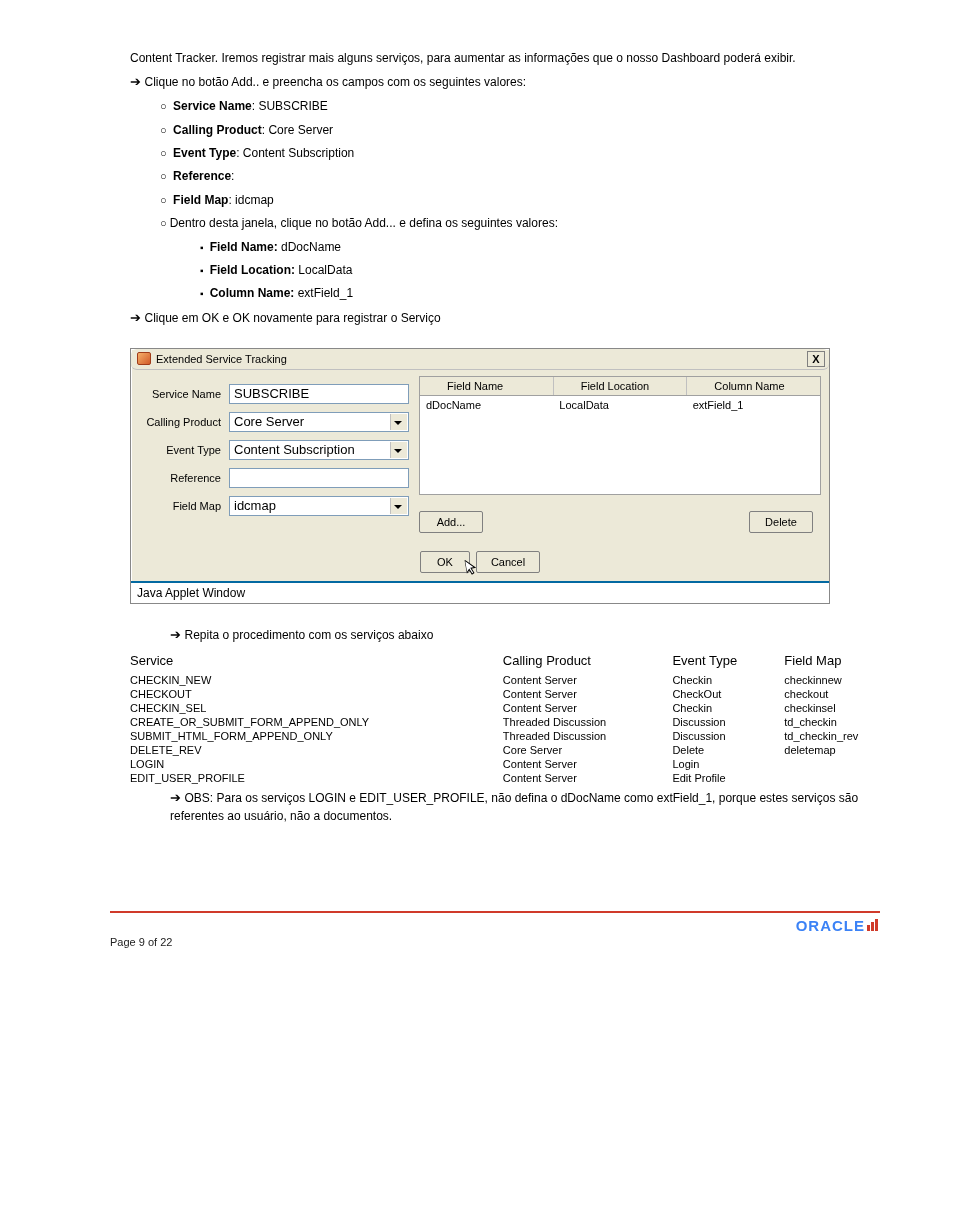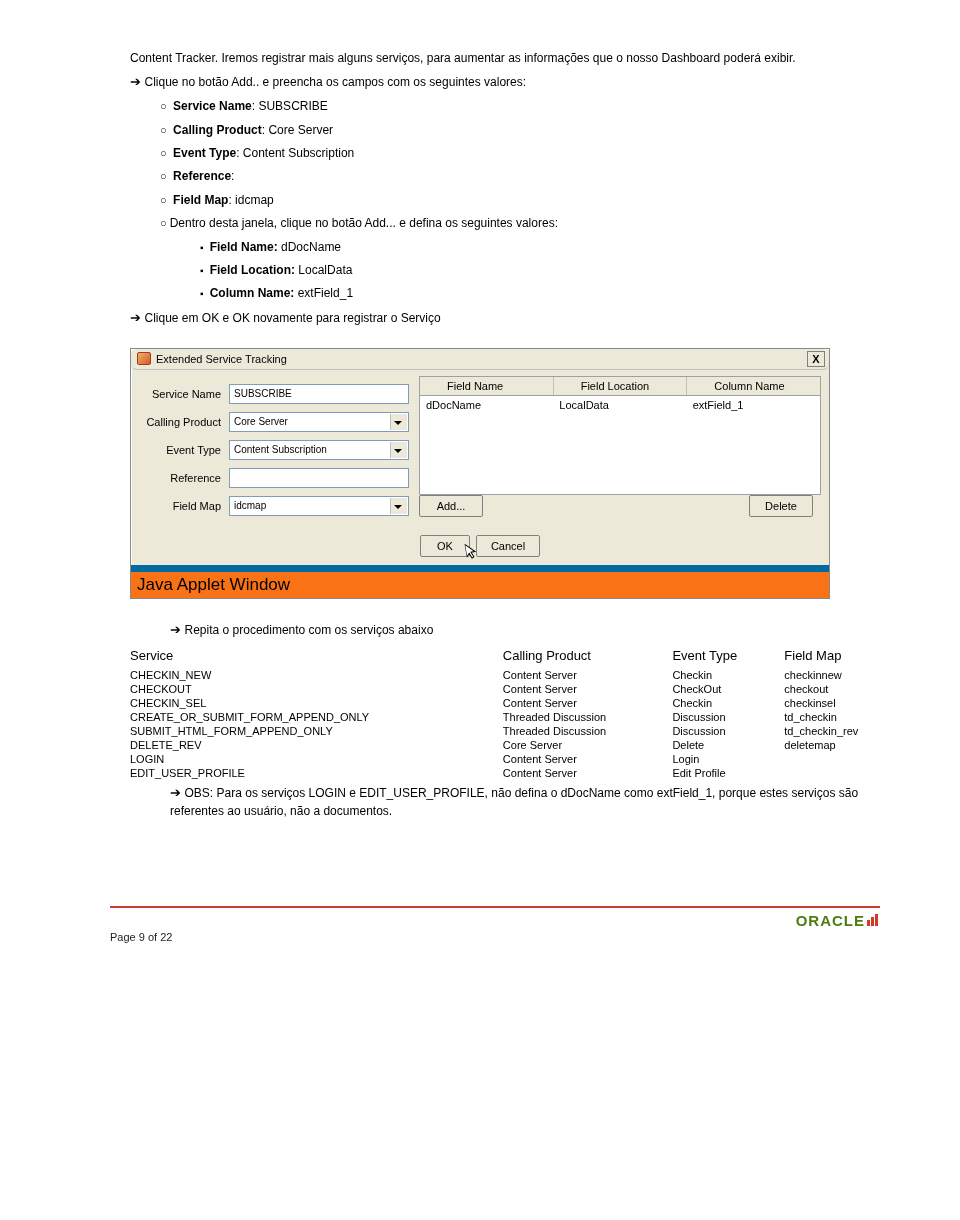--- a/index.html
+++ b/index.html
@@ -39,61 +39,61 @@
     border-radius: 6px;
   }
   .titlebar .ttext { display:flex; align-items:center; gap:5px;}
   .titlebar .ticon { width:14px; height:13px; background: linear-gradient(135deg,#f5b06a,#d25b2a); border:1px solid #a03c1a; border-radius:2px;}
   .closebtn { width:18px; height:16px; background:#ece9d8; border:1px solid #808080; display:flex;align-items:center;justify-content:center; font-family:Arial; font-weight:bold; font-size:11px; }
   .dbody { display:flex; padding: 6px 8px 4px 8px; gap:10px; }
   .dleft { width: 270px; }
   .formrow { display:flex; align-items:center; margin: 8px 0; }
   .formrow label { width: 90px; text-align:right; padding-right:8px; font-size:11px;}
   .formrow .field {
-    flex:1; background:#fff; border:1px solid #7f9db9; height:20px; padding:1px 4px; font-size:10px; display:flex; align-items:center;
+    flex:1; background:#fff; border:1px solid #7f9db9; height:20px; padding:1px 4px; font-size:13px; display:flex; align-items:center;
   }
   .formrow .select { position:relative; }
   .formrow .select::after { content:""; position:absolute; right:1px; top:1px; bottom:1px; width:16px; background:#ece9d8; border-left:1px solid #c0c0c0;}
   .formrow .select::before { content:""; position:absolute; right:6px; top:8px; border:4px solid transparent; border-top-color:#000; z-index:2;}
   .dright { flex:1; }
   .gridhdr { display:flex; background:#ece9d8; border:1px solid #a0a0a0; border-bottom: none; }
   .gridhdr div { flex:1; padding:3px 6px; border-right:1px solid #c0c0c0; background:#ece9d8; font-size:11px;margin-left:21px;}
   .gridhdr div:last-child{ border-right:none;}
   .gridbody { border:1px solid #a0a0a0; background:#fff; height:100px; }
   .gridrow { display:flex; background:#fff; }
   .gridrow div { flex:1; padding:3px 6px; font-size:11px; }
-  .btnrow { display:flex; gap:16px; margin-top:0; }
+  .btnrow { display:flex; gap:16px; margin-top:16px; }
   .wbtn {
     background:#ece9d8; border:1px solid #808080; padding:2px 10px; font-size:11px; height:22px; min-width:64px;
     display:flex; align-items:center; justify-content:center; border-radius:2px;
   }
   .btnright { margin-left:auto; display:flex; gap:8px; padding:0 8px 8px 0;}
   .okcancel { display:flex; justify-content:center; gap:6px; padding:6px 0 8px; position:relative;}
   .cursor {
     position:absolute; left:50%; top:14px; margin-left:-14px;
     width:12px; height:18px; transform: rotate(-10deg);
   }
   .cursor svg { width:100%; height:100%;}
-  .statusbar { border-top:7px solid #0369a1; padding:3px 6px; background:#f97316; font-size:17px;}
+  .statusbar { border-top:2px solid #0369a1; padding:3px 6px; background:#ffffff; font-size:12px;}
   .section-head { margin-top: 18px; }
   table.svc {
     margin: 6px 0 4px 20px;
     width: 780px;
     font-size: 11px;
     border-collapse: collapse;
   }
   table.svc th { text-align:left; font-size:13px; font-weight:normal; padding: 3px 10px 5px 0; }
   table.svc td { padding: 1px 10px 1px 0; font-size:11px; white-space:nowrap;}
   .footer {
     margin-top: 85px;
     border-top: 2px solid #d03a2a;
     padding: 4px 2px 0 0;
   }
   .footer .row1 { display:flex; justify-content:flex-end; align-items:center; }
-  .footer .logo { display:flex; align-items:center; gap:2px; color:#4d7c0f; font-weight:bold; font-family: Arial; letter-spacing:1px; font-size:15px;}
+  .footer .logo { display:flex; align-items:center; gap:2px; color:#3b82f6; font-weight:bold; font-family: Arial; letter-spacing:1px; font-size:15px;}
   .footer .bars { display:flex; gap:1px; align-items:flex-end; }
   .footer .bars span { width:3px; background:#d03a2a; }
   .footer .pg { text-align:left; font-size:11px; color:#222; margin-top:2px;}
 </style>
 </head>
 <body>
 
 <p class="para indent1">Content Tracker. Iremos registrar mais alguns serviços, para aumentar as informações que o nosso Dashboard poderá exibir.</p>
 
 <p class="para indent1 bullet-arrow">Clique no botão Add.. e preencha os campos com os seguintes valores:</p>

